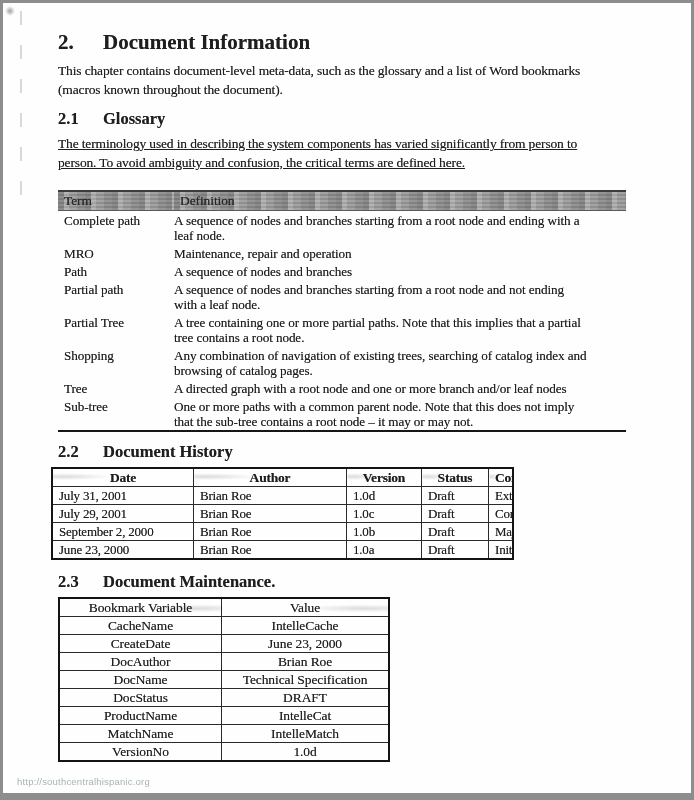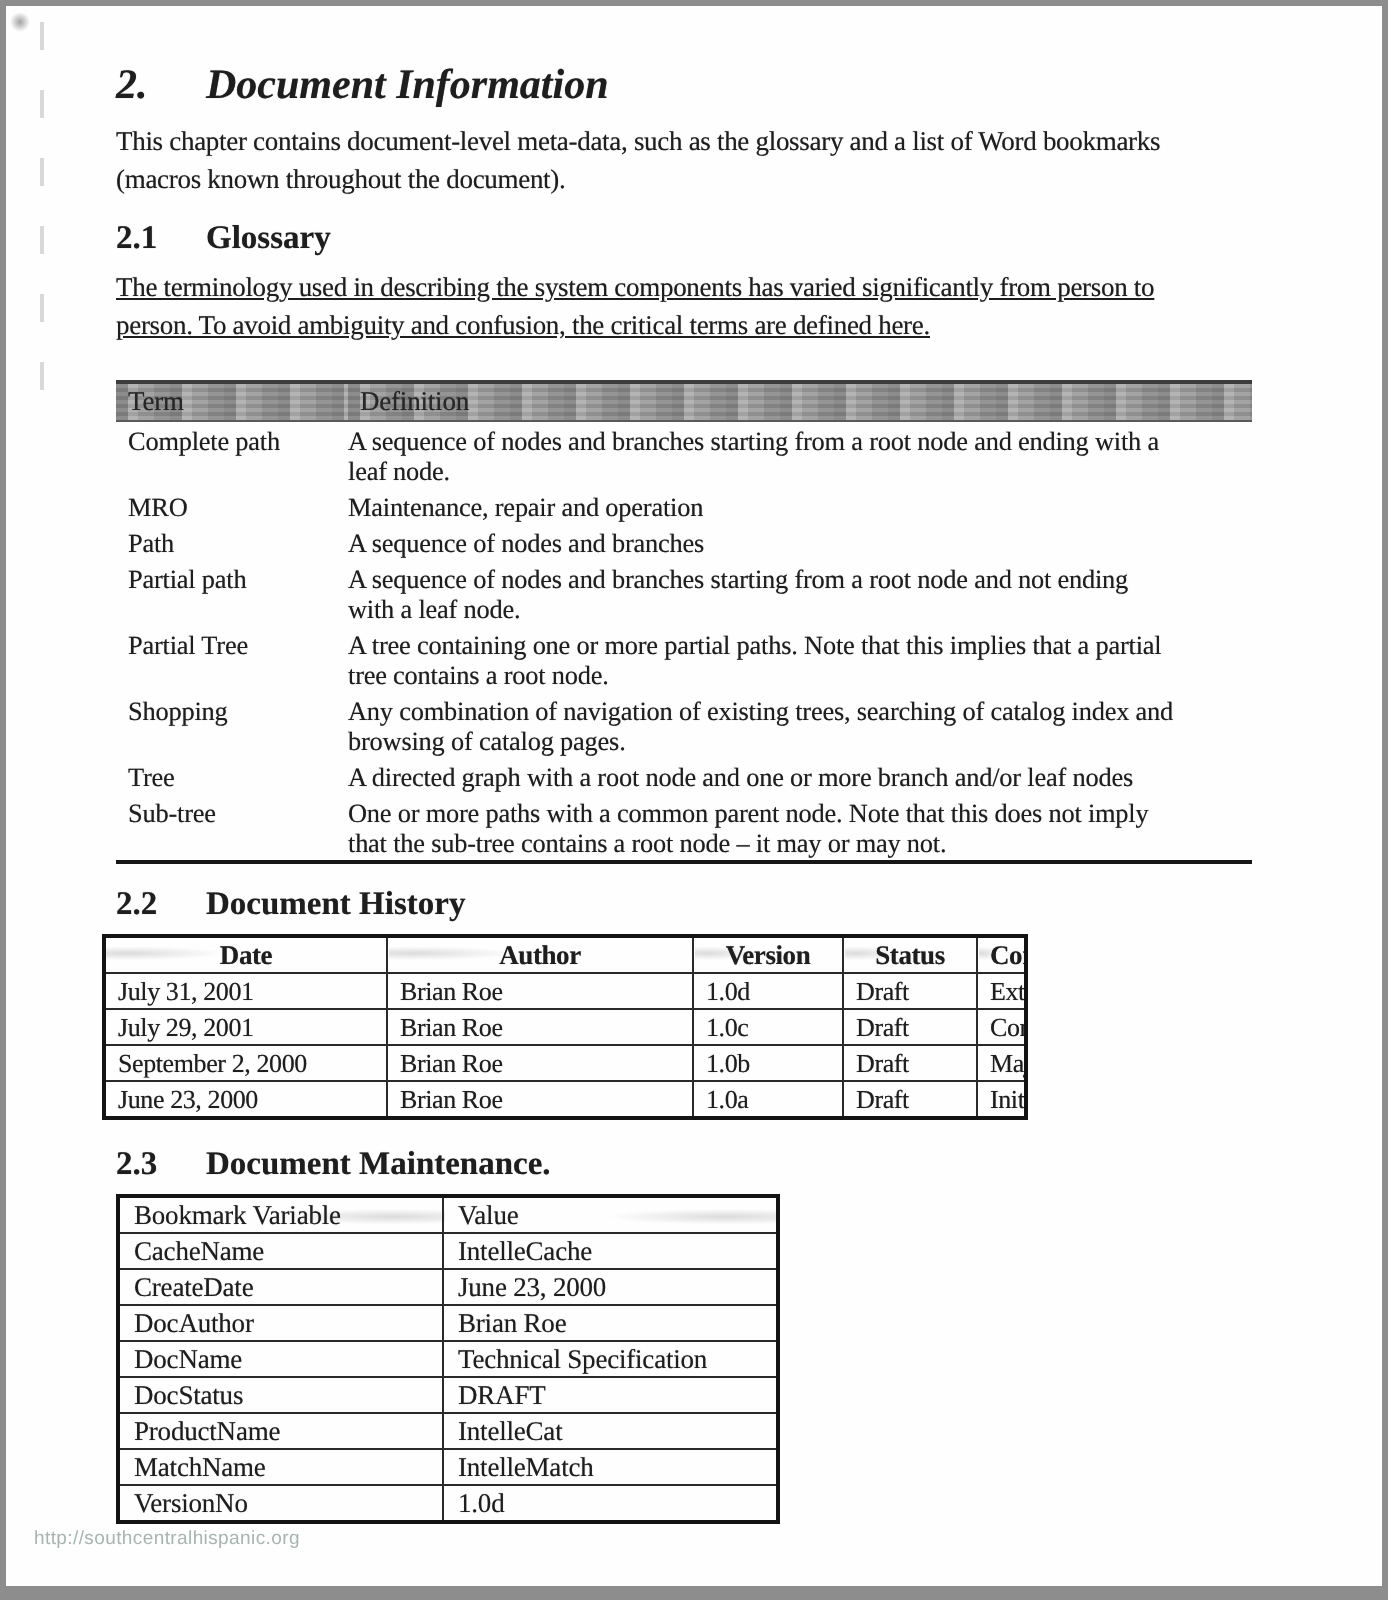--- a/index.html
+++ b/index.html
@@ -14,21 +14,21 @@
     border-top:3px solid #8d8d8d;border-left:3px solid #8d8d8d;
     border-right:3px solid #8d8d8d;border-bottom:7px solid #8d8d8d;
     overflow:hidden;color:#1e1e1e;
   }
   .page{
     position:absolute;left:55px;top:0;width:608px;
     padding-top:27px;
     text-shadow:0 0 0.4px rgba(10,10,10,.55);
   }
   
-  .h1{font-size:21px;line-height:24px;font-weight:bold;margin:0 0 7px 0;white-space:nowrap;font-style:italic;}
+  .h1{font-size:21px;line-height:24px;font-weight:bold;margin:0 0 7px 0;white-space:nowrap;}
   .h2{font-size:16.5px;line-height:20px;font-weight:bold;margin:0 0 5px 0;white-space:nowrap;}
   .h-num{display:inline-block;width:45px;}
   
   .para{font-size:13.5px;letter-spacing:-0.15px;margin:0 0 10px 0;}
   .para .line{line-height:19px;white-space:nowrap;}
   
   table{border-spacing:0;}
   .glossary{
     width:568px;border-collapse:collapse;table-layout:fixed;
     font-size:13.2px;letter-spacing:-0.1px;
@@ -69,30 +69,30 @@
   .history th:nth-child(3){width:62px;}
   .history th:nth-child(4){width:54px;}
   
   .bookmarks{
     width:332px;border-collapse:collapse;table-layout:fixed;
     font-size:13.5px;letter-spacing:-0.1px;
     border:2px solid #141414;
   }
   .bookmarks th,.bookmarks td{
     border:1px solid #2a2a2a;line-height:15px;padding:1px 7px;
-    text-align:left;white-space:nowrap;overflow:hidden;margin-left:20px;
+    text-align:center;white-space:nowrap;overflow:hidden;margin-left:20px;
   }
   .bookmarks th{
     font-weight:normal;
     background-image:radial-gradient(ellipse at 85% 55%, rgba(140,140,140,.30), transparent 30%);
   }
   .bookmarks th:first-child{width:147px;}
   
   .watermark{
-    position:absolute;left:14px;bottom:18px;
+    position:absolute;left:14px;bottom:6px;
     font-family:"Liberation Sans", sans-serif;
     font-size:9.5px;color:#a8b5ae;letter-spacing:0.2px;
     text-shadow:none;
   }
   
   .streak-v{
     position:absolute;left:17px;top:8px;width:2px;height:190px;
     background:repeating-linear-gradient(180deg, rgba(45,45,45,.4) 0 14px, transparent 14px 34px);
     opacity:.45;
   }

